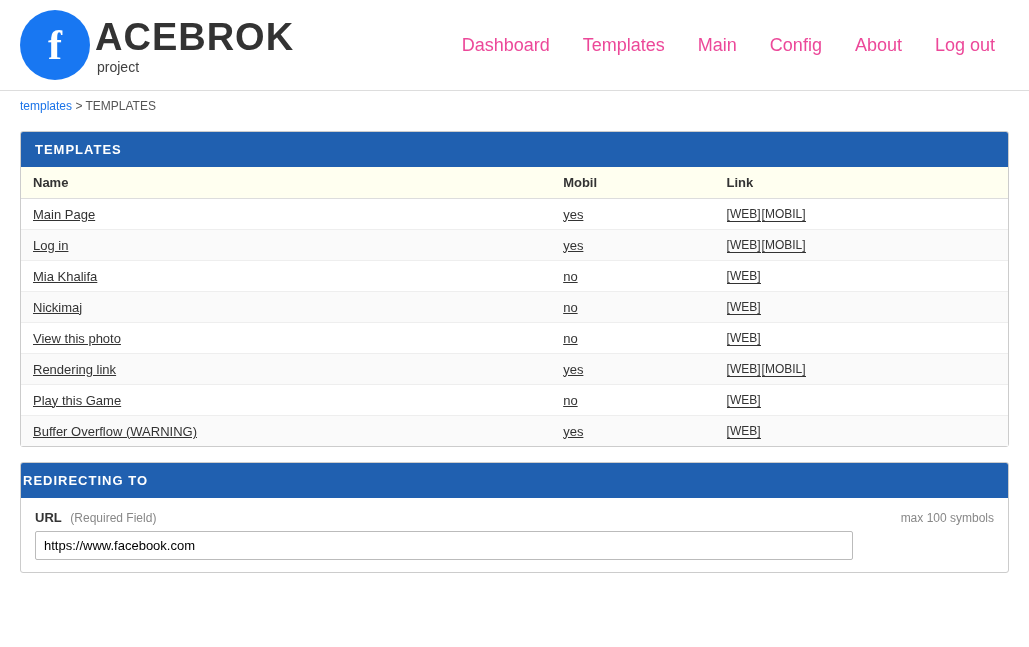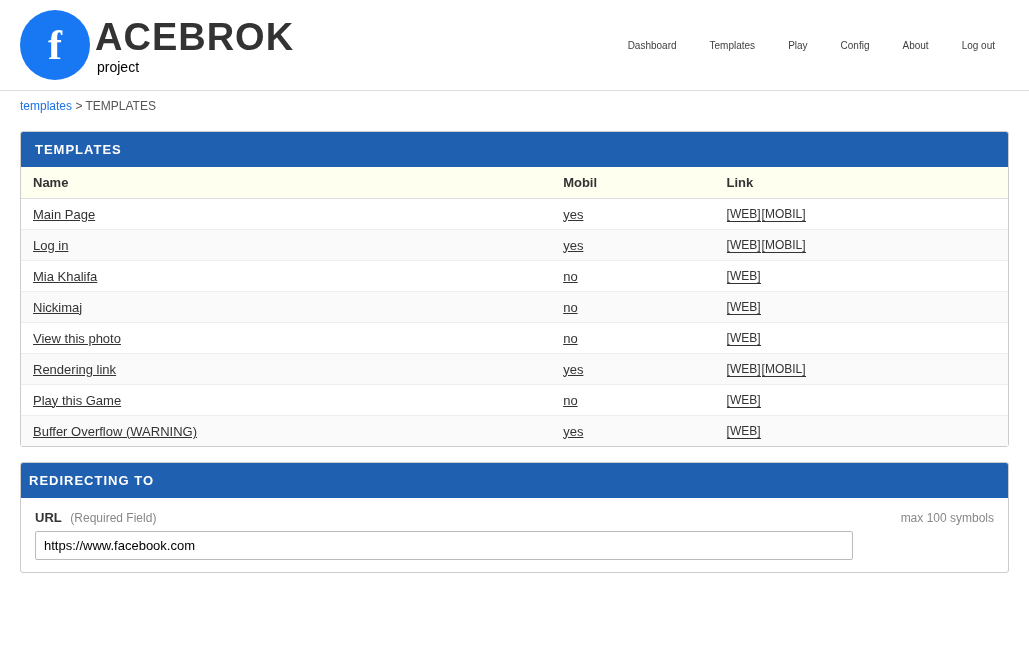--- a/index.html
+++ b/index.html
@@ -9,24 +9,24 @@
     .header { display: flex; align-items: center; padding: 10px 20px; border-bottom: 1px solid #ddd; }
     .logo { display: flex; align-items: center; margin-right: 40px; }
     .logo-circle {
       width: 70px; height: 70px; border-radius: 50%;
       background: #1877f2; display: flex; align-items: center; justify-content: center;
       margin-right: 5px; flex-shrink: 0;
     }
     .logo-f { color: #fff; font-size: 42px; font-weight: bold; font-family: Georgia, serif; }
     .logo-text { display: flex; flex-direction: column; }
     .logo-name { font-size: 38px; font-weight: bold; color: #333; letter-spacing: 1px; }
-    .logo-sub { font-size: 14px; color: #000000; margin-left: 2px; }
+    .logo-sub { font-size: 14px; color: #404040; margin-left: 2px; }
     nav { display: flex; align-items: center; gap: 5px; margin-left: auto; }
     .nav-link {
-      padding: 8px 14px; text-decoration: none; color: #404040; font-size: 10px;
+      padding: 8px 14px; text-decoration: none; color: #ec4899; font-size: 18px;
     }
 
     
     .breadcrumb { padding: 8px 20px; font-size: 12px; color: #555; }
     .breadcrumb a { color: #1a73e8; text-decoration: none; font-size: 12px; }
     .breadcrumb span { color: #555; }
 
     
     .main { padding: 10px 20px; }
 
@@ -51,21 +51,21 @@
     tbody tr:nth-child(even) { background: #fafafa; }
 
     .link-tag {
       display: inline-block; color: #333; text-decoration: none;
       border-bottom: 1px solid #333; font-size: 12px; margin-right: 1px;
     }
 
     
     .redirect-panel { border: 1px solid #ccc; border-radius: 3px; }
     .redirect-header {
-      background: #2060b0; color: #fff; padding: 10px 8px;
+      background: #2060b0; color: #fff; padding: 10px 2px;
       font-size: 13px; font-weight: bold; letter-spacing: 1px; border-radius: 2px 2px 0 0;
     }
     .redirect-body { padding: 12px 14px; }
     .field-row { display: flex; align-items: center; justify-content: space-between; margin-bottom: 6px; }
     .url-input {
       width: 818px; padding: 6px 8px; border: 1px solid #bbb; font-size: 13px;
       border-radius: 2px; outline: none;
     }
   </style>
 </head>
@@ -77,21 +77,21 @@
       <span class="logo-f">f</span>
     </div>
     <div class="logo-text">
       <span class="logo-name">ACEBROK</span>
       <span class="logo-sub">project</span>
     </div>
   </div>
   <nav>
   <a href="#" class="nav-link">Dashboard</a>
       <a href="#" class="nav-link">Templates</a>
-      <a href="#" class="nav-link">Play</a>
+      <a href="#" class="nav-link">Main</a>
       <a href="#" class="nav-link">Config</a>
       <a href="#" class="nav-link">About</a>
       <a href="#" class="nav-link">Log out</a>
     </nav>
 </div>
 
 <div class="breadcrumb">
   <a href="#">templates</a>
   <span> &gt; </span>
   <span>TEMPLATES</span>

